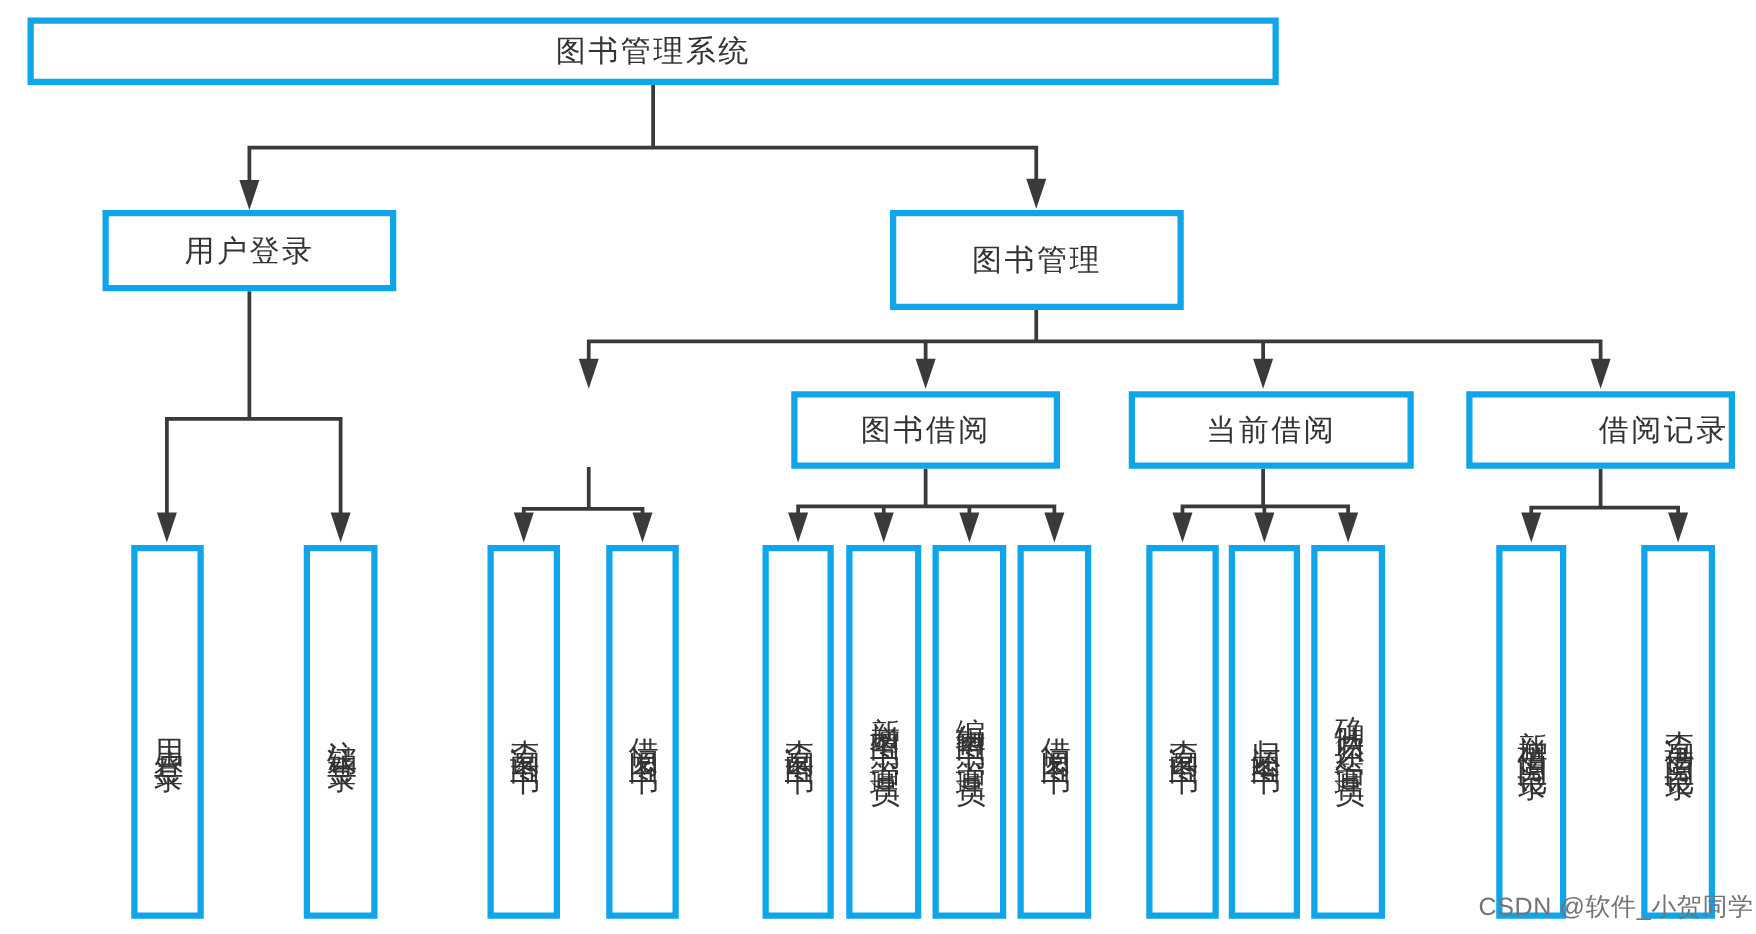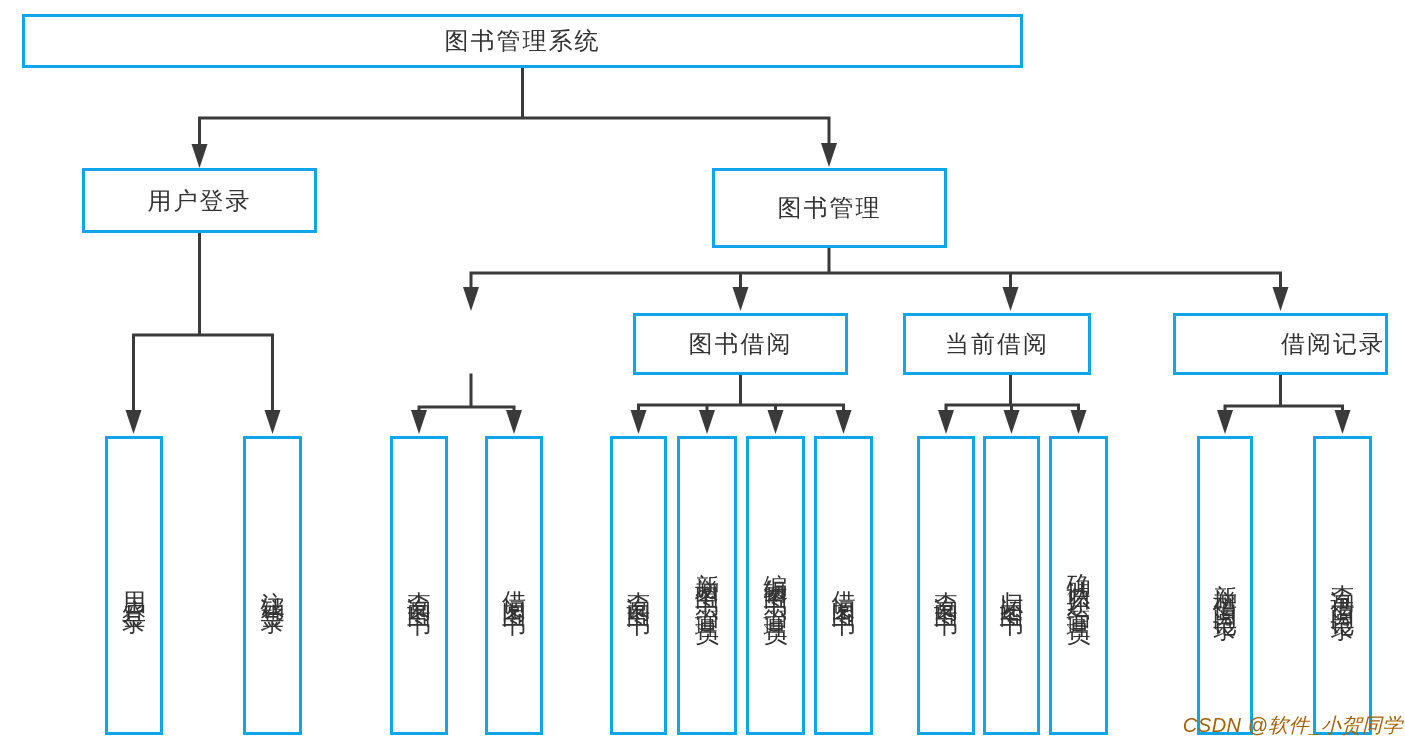--- a/index.html
+++ b/index.html
@@ -13,43 +13,42 @@
   }
   .connector-svg {
     position: absolute;
     left: 0; top: 0;
     width: 1405px; height: 747px;
   }
   .node {
     position: absolute;
     box-sizing: border-box;
     background: #ffffff;
-    border: 3px solid #0ea5e9;
+    border: 5px solid #0ea5e9;
     display: flex;
     align-items: center;
     justify-content: center;
     color: #333333;
   }
   .hbox { font-size: 24px; letter-spacing: 2px; white-space: nowrap; }
   .vbox { font-size: 24px; }
   .vbox .vtext {
     writing-mode: vertical-rl;
     letter-spacing: 7px;
     line-height: 1;
     white-space: nowrap;
   }
   .watermark {
     position: absolute;
     right: 2px;
     top: 712px;
     font-size: 20px;
-    color: #a16207;
+    color: #737373;
     letter-spacing: 0.5px;
     white-space: nowrap;
-    font-style: italic;
   }
 </style>
 </head>
 <body>
 
 <div class="canvas">
 
   <svg class="connector-svg" viewBox="0 0 1405 747" xmlns="http://www.w3.org/2000/svg">
     <path fill="none" stroke="#3a3a3a" stroke-width="3" stroke-linecap="square" d="M522.5 68 V118
              M199.5 118 H829
@@ -114,21 +113,21 @@
   <div class="node hbox" style="left:82px; top:168px; width:235px; height:65px;">
     <span>用户登录</span>
   </div>
   <div class="node hbox" style="left:712px; top:168px; width:235px; height:80px;">
     <span>图书管理</span>
   </div>
 
   <div class="node hbox" style="left:633px; top:313px; width:215px; height:62px;">
     <span>图书借阅</span>
   </div>
-  <div class="node hbox" style="left:903px; top:313px; width:188px; height:62px;justify-content:center;">
+  <div class="node hbox" style="left:903px; top:313px; width:228px; height:62px;justify-content:center;">
     <span>当前借阅</span>
   </div>
   <div class="node hbox" style="left:1173px; top:313px; width:215px; height:62px;justify-content:flex-end;">
     <span>借阅记录</span>
   </div>
 
   <div class="node vbox" style="left:105px; top:436px; width:58px; height:299px;">
     <span class="vtext">用户登录</span>
   </div>
   <div class="node vbox" style="left:243px; top:436px; width:59px; height:299px;">

